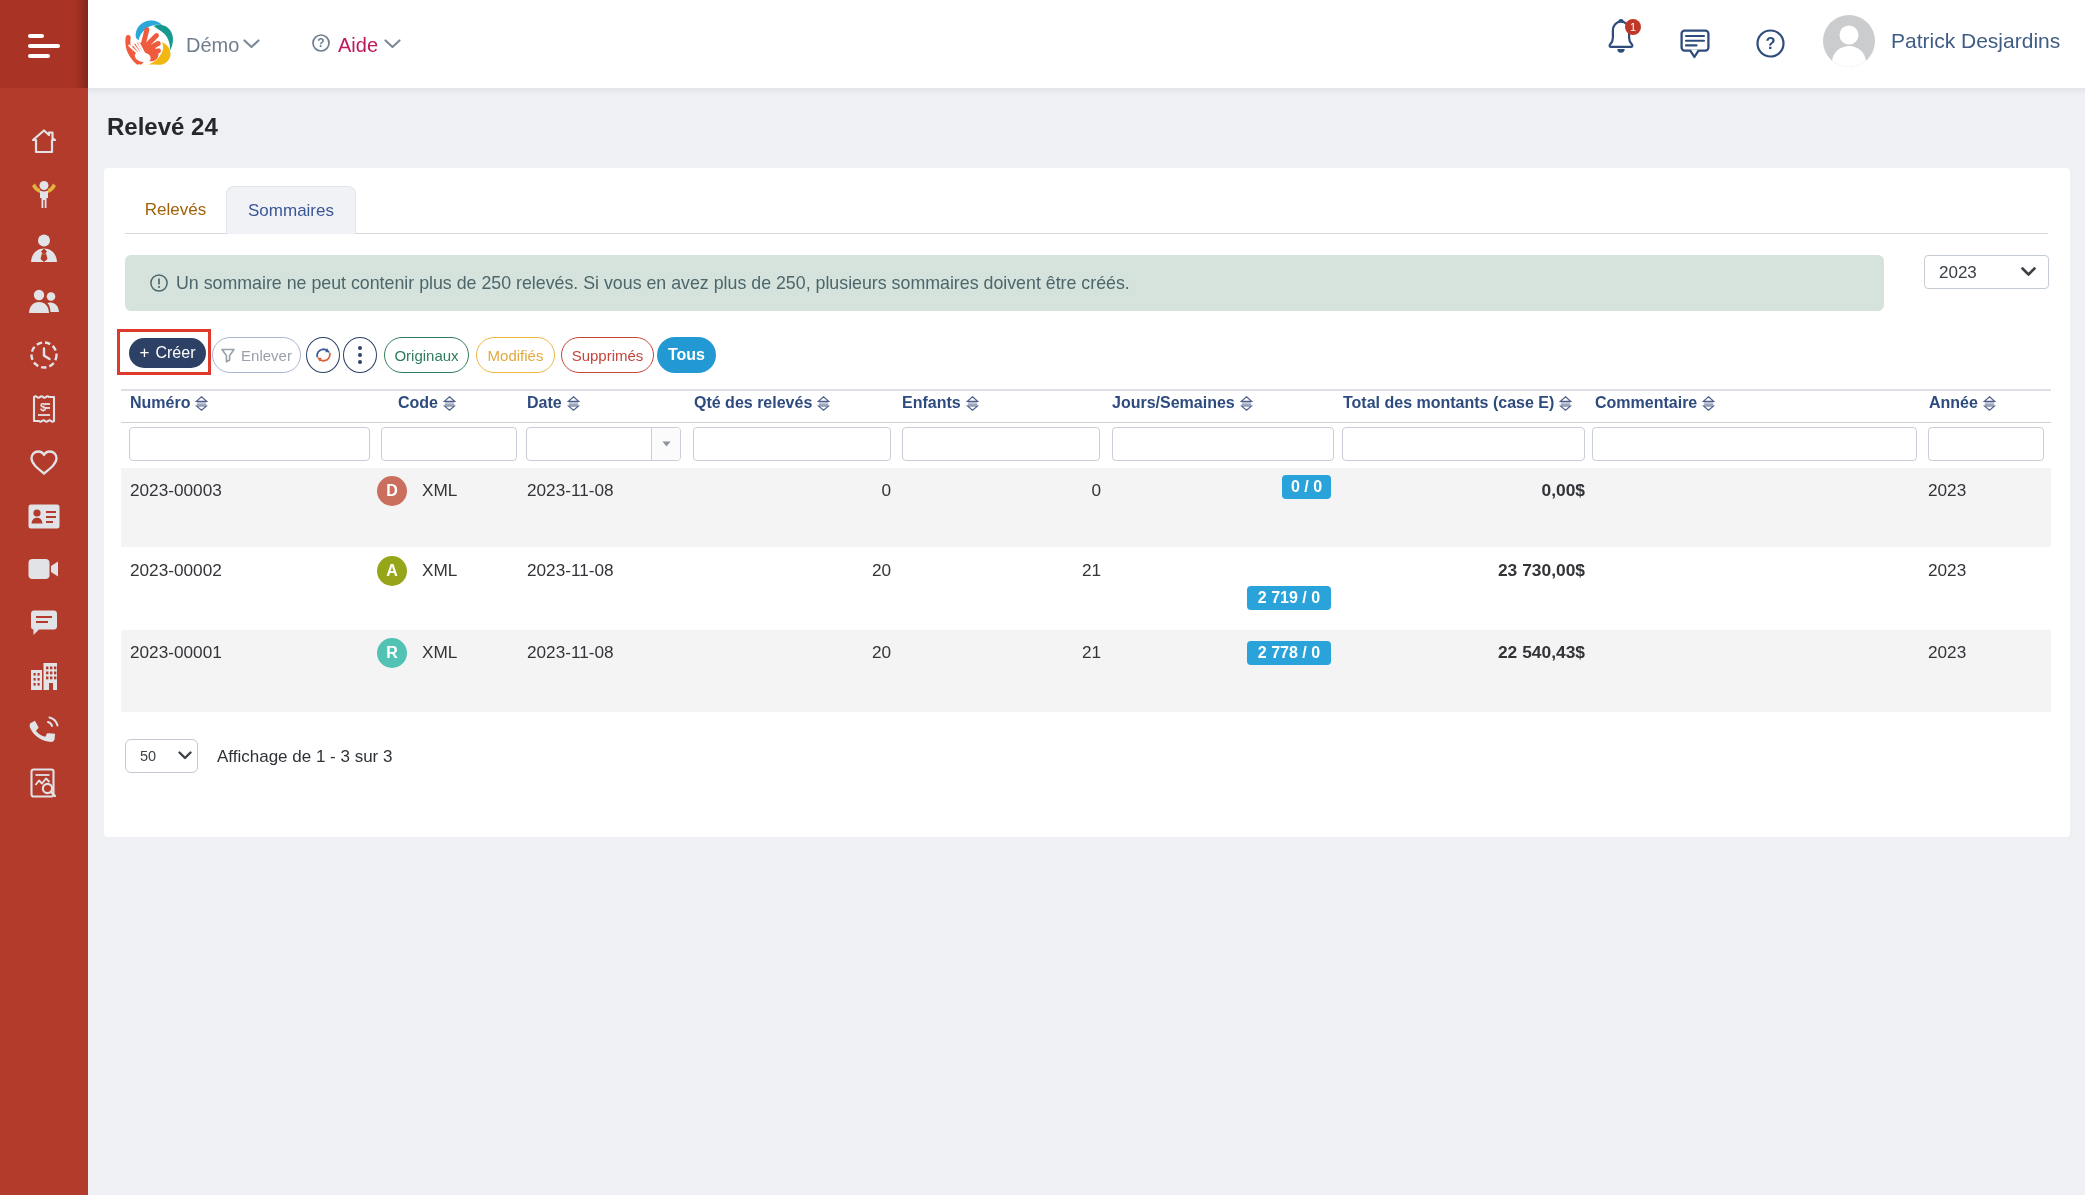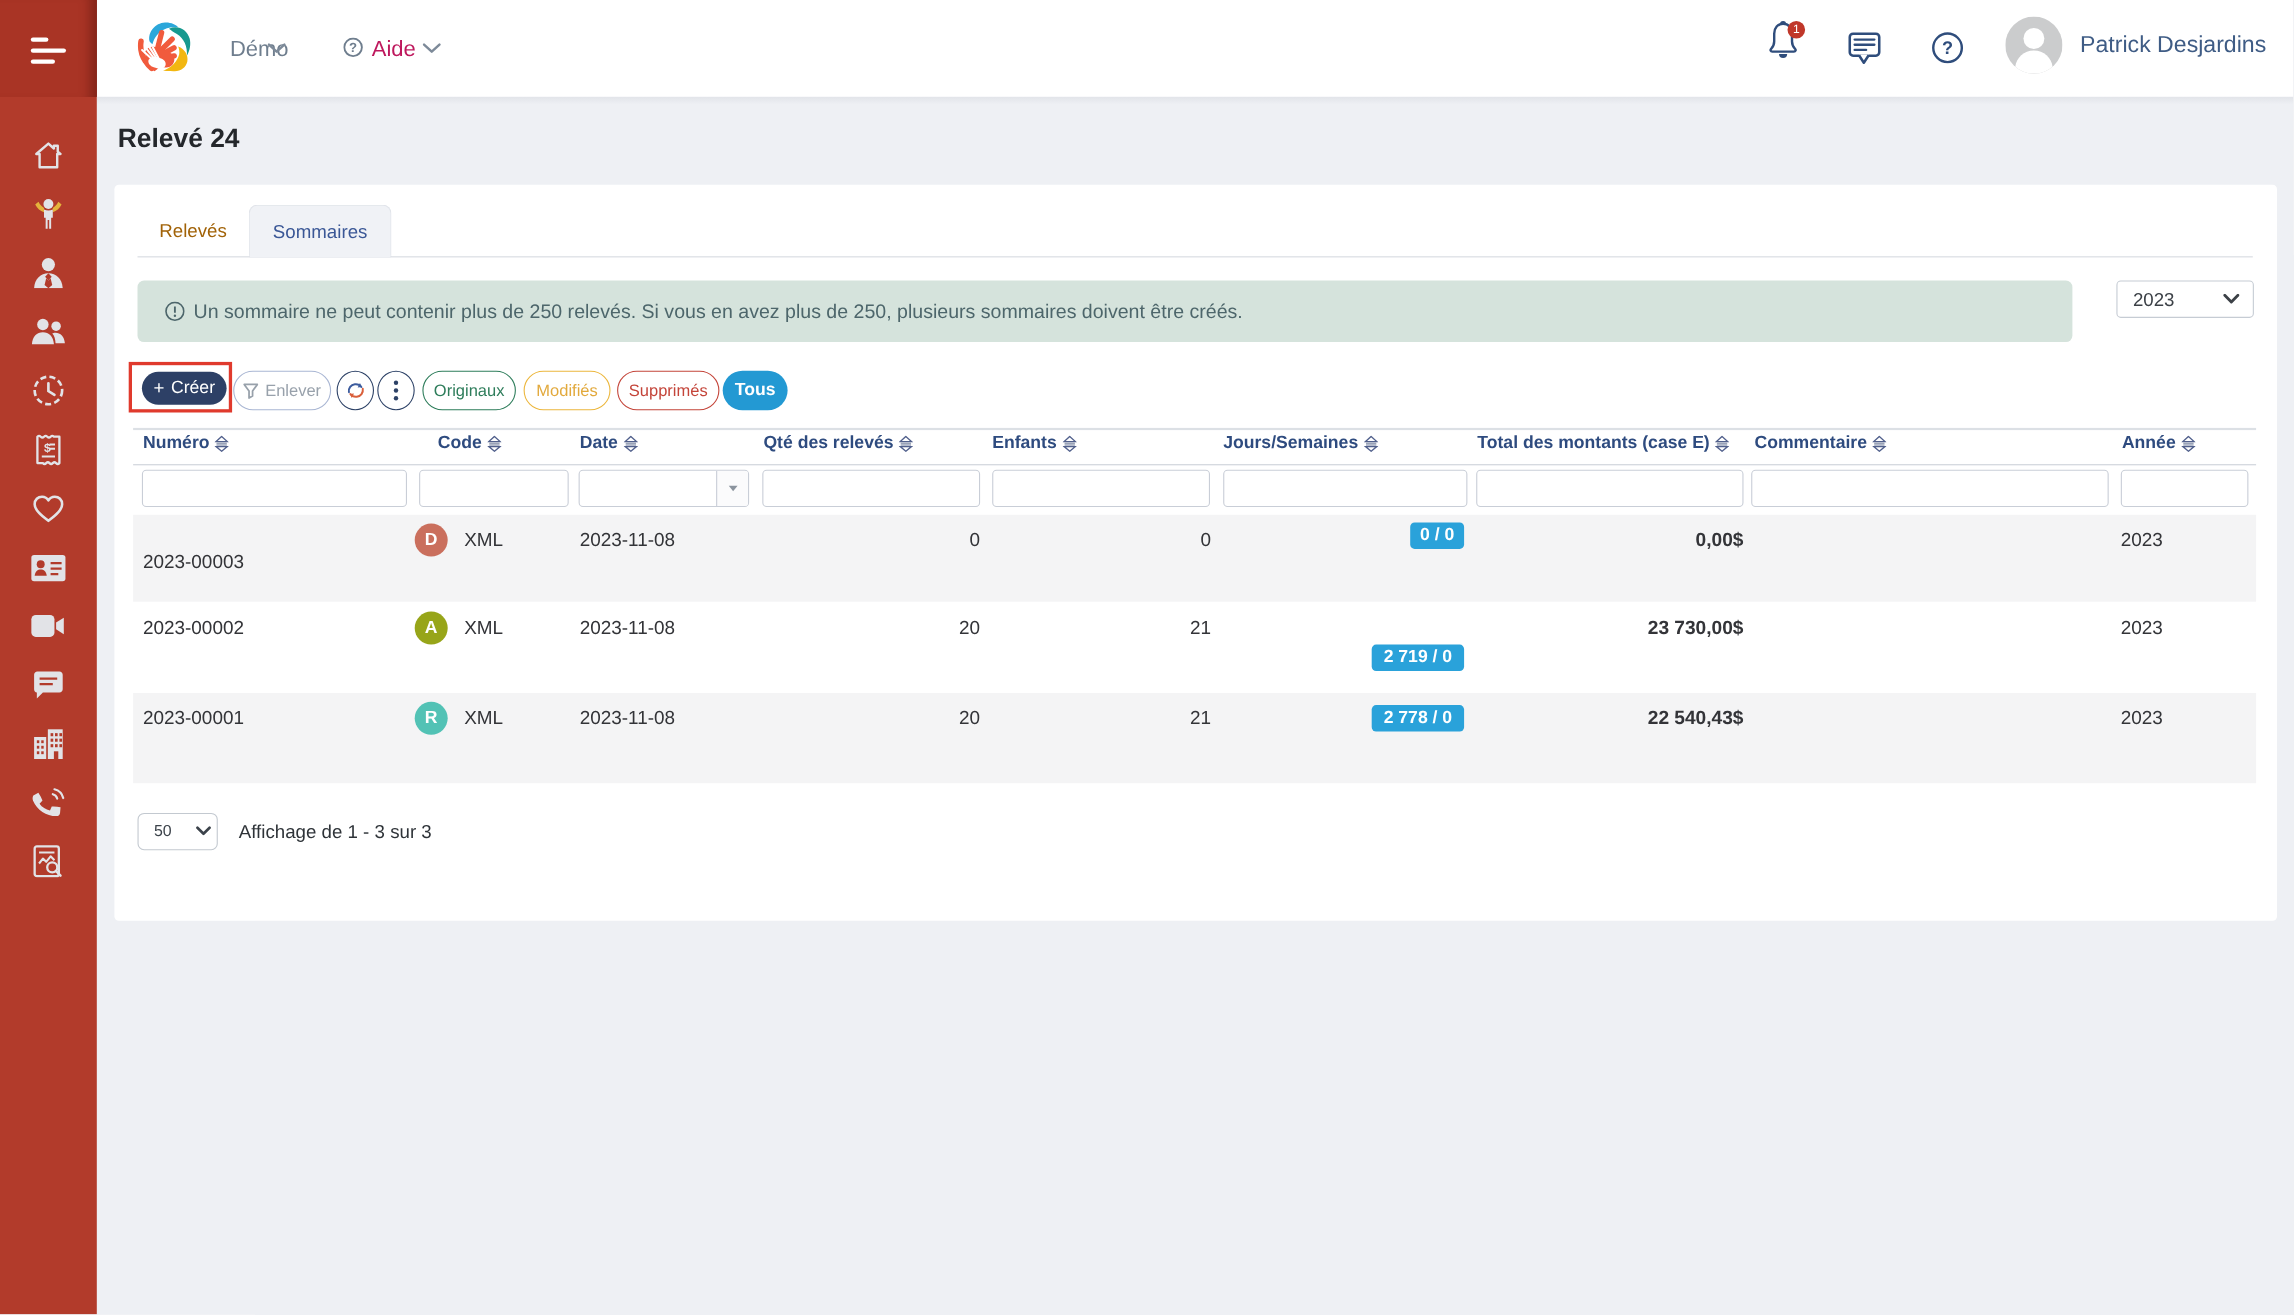--- a/index.html
+++ b/index.html
@@ -31,21 +31,21 @@
     </g>
     <path d="M7,27 C8.5,23 13.5,21.5 18.5,23.3 L27.5,26.8 C31.8,28.6 34,31.8 33.4,35.3 C32.8,39 29.5,41.8 25.4,41.3 L20,40.7 C18.5,42.6 16.8,44.3 15.3,44.8 C13.8,44.2 13.2,42 13.4,39.5 C9.5,38.3 6.3,31.5 7,27 Z" fill="#f15b3d"></path>
     <path d="M10,34.5 C11.5,31.8 15,30.8 18.3,32 L21.5,33.2 C24.6,34.4 26.2,36.8 25.5,39.3 C24.8,41.8 21.8,43.2 18.6,42.3 L14.8,41.2 C11.6,40.2 9.2,37.3 10,34.5 Z" fill="#ffffff"></path>
     <g stroke="#ffffff" stroke-width="1.9" stroke-linecap="round">
       <line x1="13.5" y1="34" x2="4.2" y2="25.5"></line>
       <line x1="15" y1="33" x2="7.5" y2="23.5"></line>
       <line x1="17" y1="32.5" x2="10.8" y2="22.8"></line>
       <line x1="19" y1="32.8" x2="14" y2="23.2"></line>
     </g>
   </svg>
-  <div class="abs" style="left:186px; top:32px; font-size:20px; line-height:26px; color:#6f7e8e;margin-left:23px;">Démo</div>
+  <div class="abs" style="left:186px; top:32px; font-size:20px; line-height:26px; color:#6f7e8e;">Démo</div>
   <svg class="abs" style="left:243px; top:39px;" width="17" height="10" viewBox="0 0 17 10">
       <path d="M1.5 1.5 L8.5 8 L15.5 1.5" fill="none" stroke="#7d8a99" stroke-width="2.2" stroke-linecap="round" stroke-linejoin="round"></path>
     </svg>
   <svg class="abs" style="left:312px; top:34px;" width="18" height="18" viewBox="0 0 18 18">
       <circle cx="9" cy="9" r="8" fill="none" stroke="#6f7e8e" stroke-width="1.7"></circle>
       <text x="9" y="13" text-anchor="middle" font-size="12" font-weight="bold" fill="#6f7e8e">?</text>
     </svg>
   <div class="abs" style="left:338px; top:32px; font-size:20px; line-height:26px; color:#be185d;">Aide</div>
   <svg class="abs" style="left:384px; top:39px;" width="17" height="10" viewBox="0 0 17 10">
       <path d="M1.5 1.5 L8.5 8 L15.5 1.5" fill="none" stroke="#7d8a99" stroke-width="2.2" stroke-linecap="round" stroke-linejoin="round"></path>
@@ -300,21 +300,21 @@
         </svg>
       </div>
     </div>
   <div class="abs" style="left:693px; top:427px; width:198px; height:34px; background:#fff; border:1.3px solid #c9ced7; border-radius:4px;"></div>
   <div class="abs" style="left:902px; top:427px; width:198px; height:34px; background:#fff; border:1.3px solid #c9ced7; border-radius:4px;"></div>
   <div class="abs" style="left:1112px; top:427px; width:222px; height:34px; background:#fff; border:1.3px solid #c9ced7; border-radius:4px;"></div>
   <div class="abs" style="left:1342px; top:427px; width:243px; height:34px; background:#fff; border:1.3px solid #c9ced7; border-radius:4px;"></div>
   <div class="abs" style="left:1592px; top:427px; width:325px; height:34px; background:#fff; border:1.3px solid #c9ced7; border-radius:4px;"></div>
   <div class="abs" style="left:1928px; top:427px; width:116px; height:34px; background:#fff; border:1.3px solid #c9ced7; border-radius:4px;"></div>
   <div class="abs" style="left:121px; top:468px; width:1930px; height:79px; background:#f4f4f5;"></div>
-  <div class="abs" style="left:130px; top:480px; font-size:17.2px; line-height:20px; color:#333438;margin-top:20px;">2023-00003</div>
+  <div class="abs" style="left:130px; top:480px; font-size:17.2px; line-height:20px; color:#333438;">2023-00003</div>
   <div class="abs" style="left:377px; top:476px; width:30px; height:30px; border-radius:50%; background:#ca6f5d; color:#fff; font-size:16px; font-weight:bold; display:flex; align-items:center; justify-content:center;">D</div>
   <div class="abs" style="left:422px; top:480px; font-size:17.2px; line-height:20px; color:#333438;">XML</div>
   <div class="abs" style="left:527px; top:480px; font-size:17.2px; line-height:20px; color:#333438;">2023-11-08</div>
   <div class="abs" style="left:691px; top:480px; width:200px; text-align:right; font-size:17.2px; line-height:20px; color:#333438;">0</div>
   <div class="abs" style="left:901px; top:480px; width:200px; text-align:right; font-size:17.2px; line-height:20px; color:#333438;">0</div>
   <div class="abs" style="left:1282px; top:475px; width:49px; height:24px; background:#2aa2da; border-radius:4px; color:#fff; font-size:16px; font-weight:bold; display:flex; align-items:center; justify-content:center; white-space:nowrap;">0 / 0</div>
   <div class="abs" style="left:1385px; top:480px; width:200px; text-align:right; font-size:17.4px; line-height:20px; font-weight:bold; color:#333438;">0,00$</div>
   <div class="abs" style="left:1928px; top:480px; font-size:17.2px; line-height:20px; color:#333438;">2023</div>
   <div class="abs" style="left:121px; top:548px; width:1930px; height:82px; background:#ffffff;"></div>
   <div class="abs" style="left:130px; top:560px; font-size:17.2px; line-height:20px; color:#333438;">2023-00002</div>

